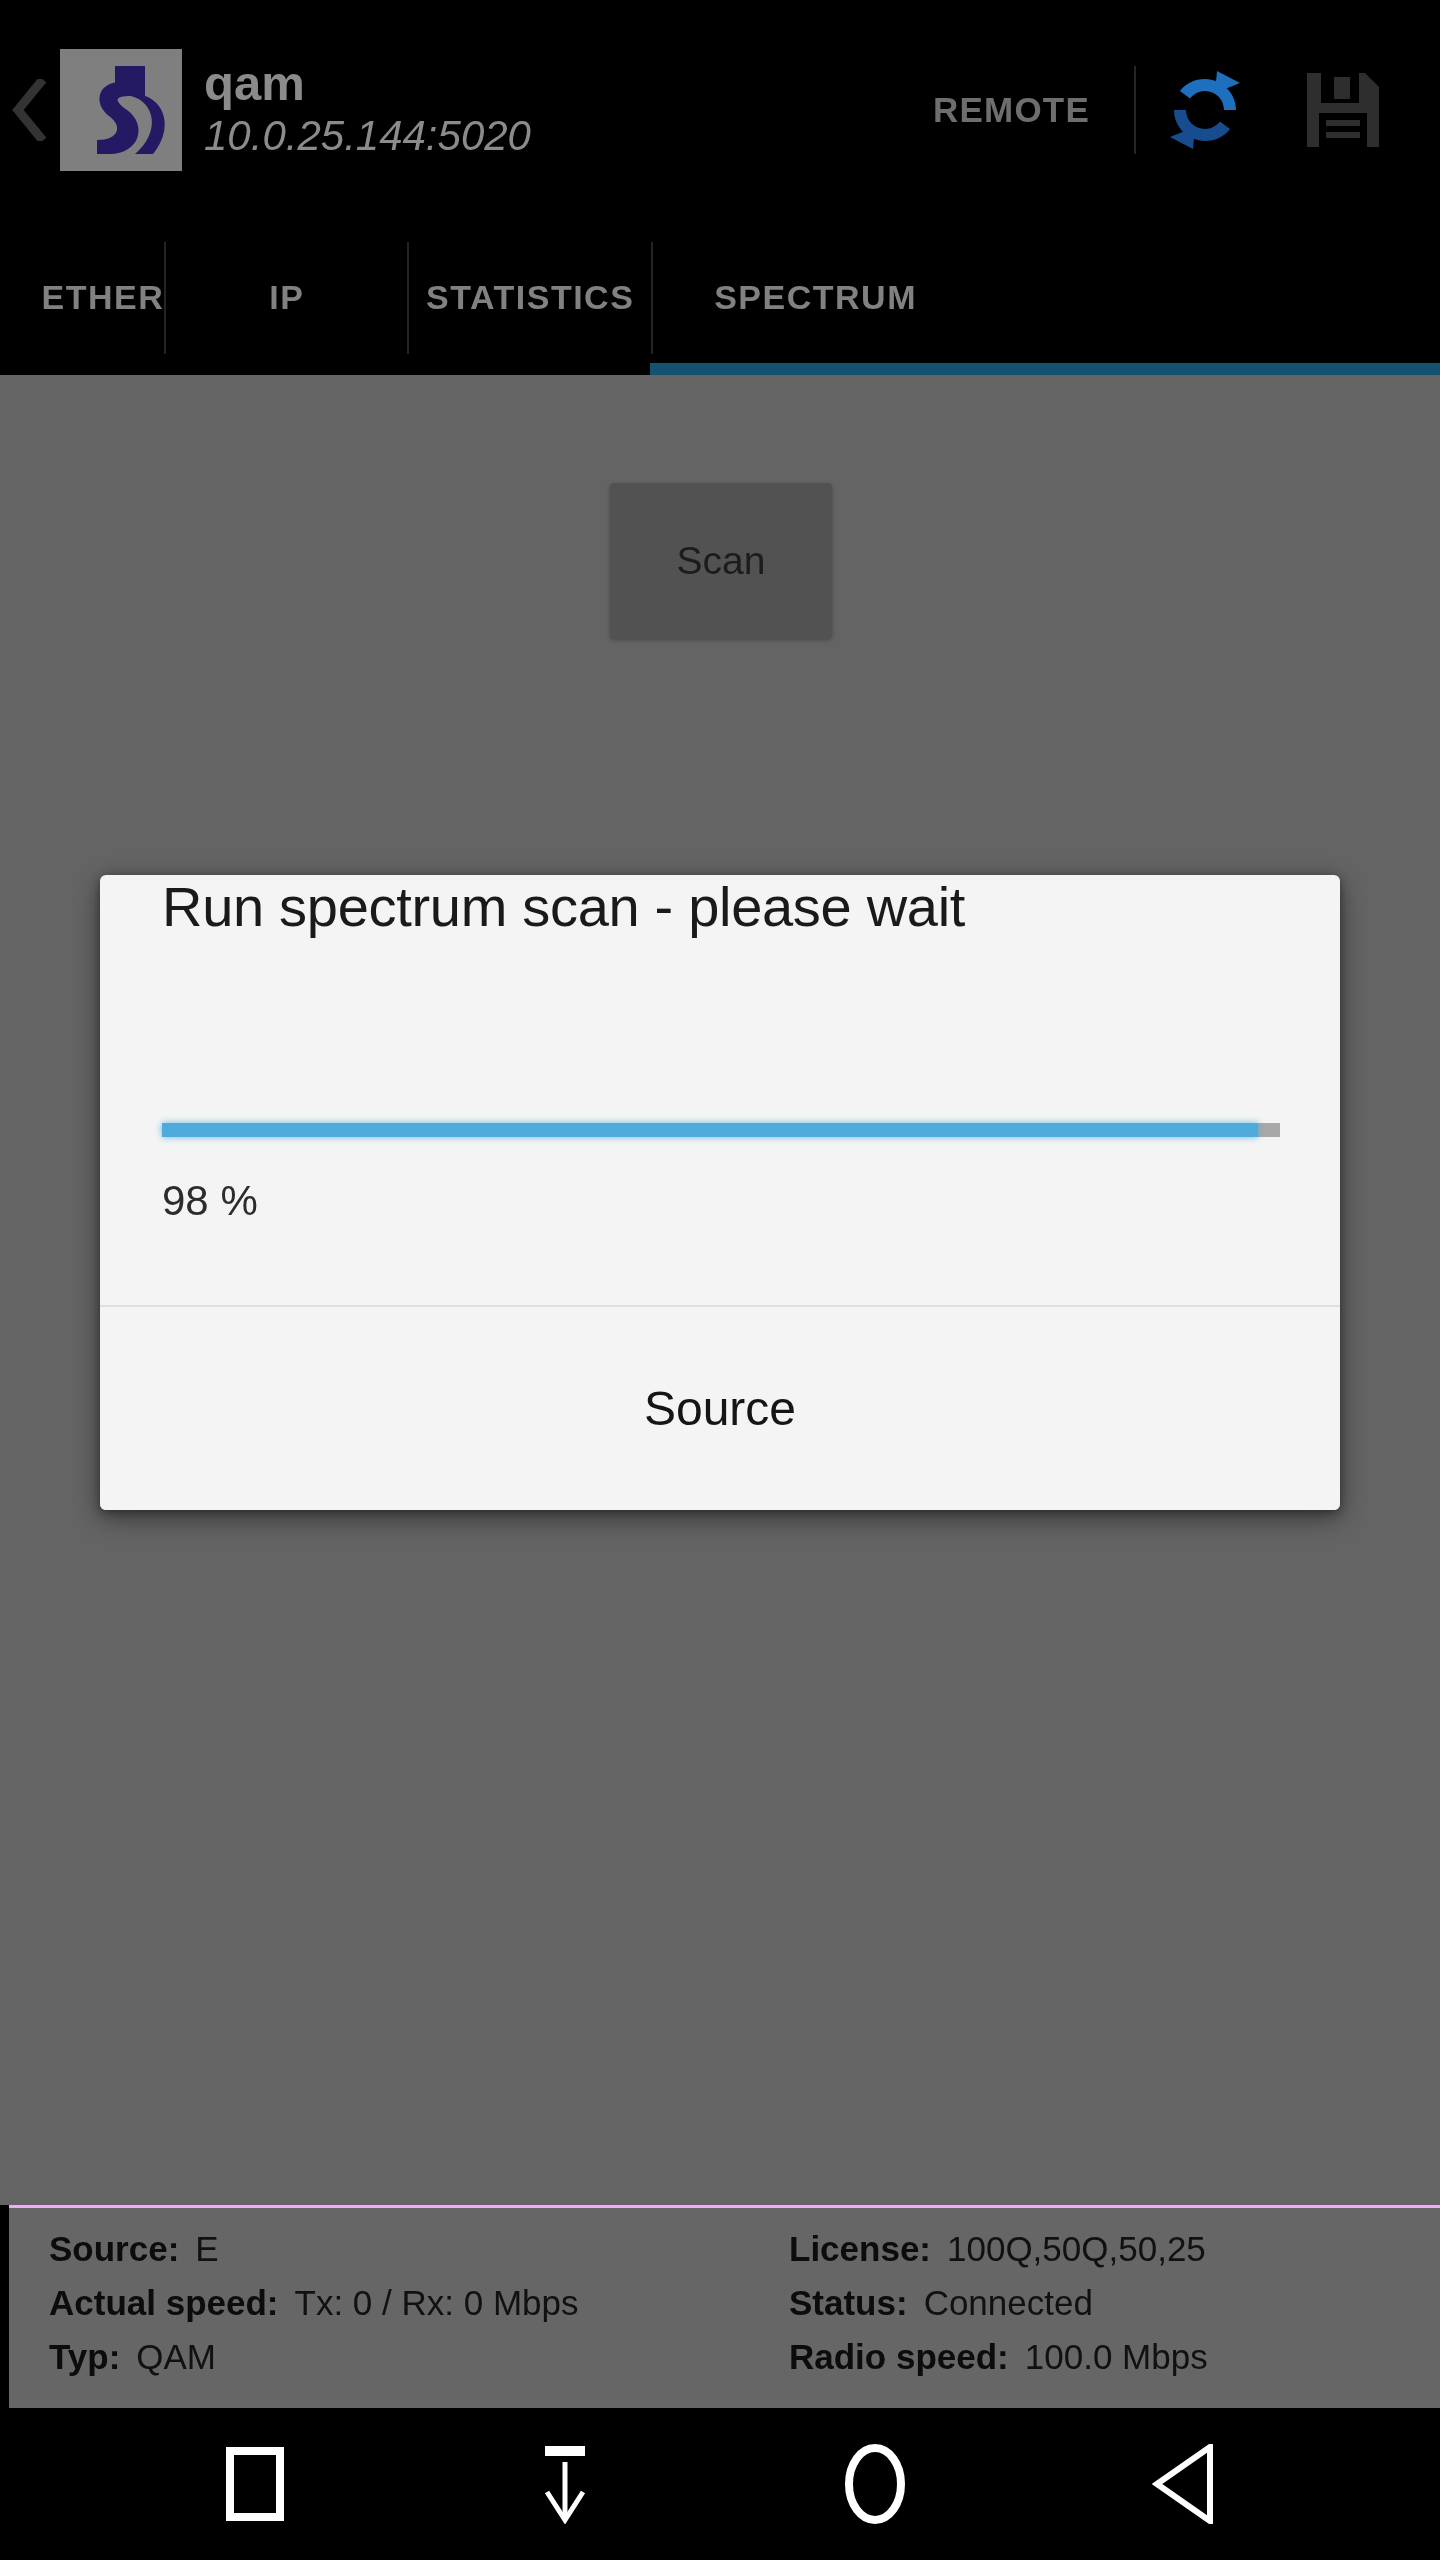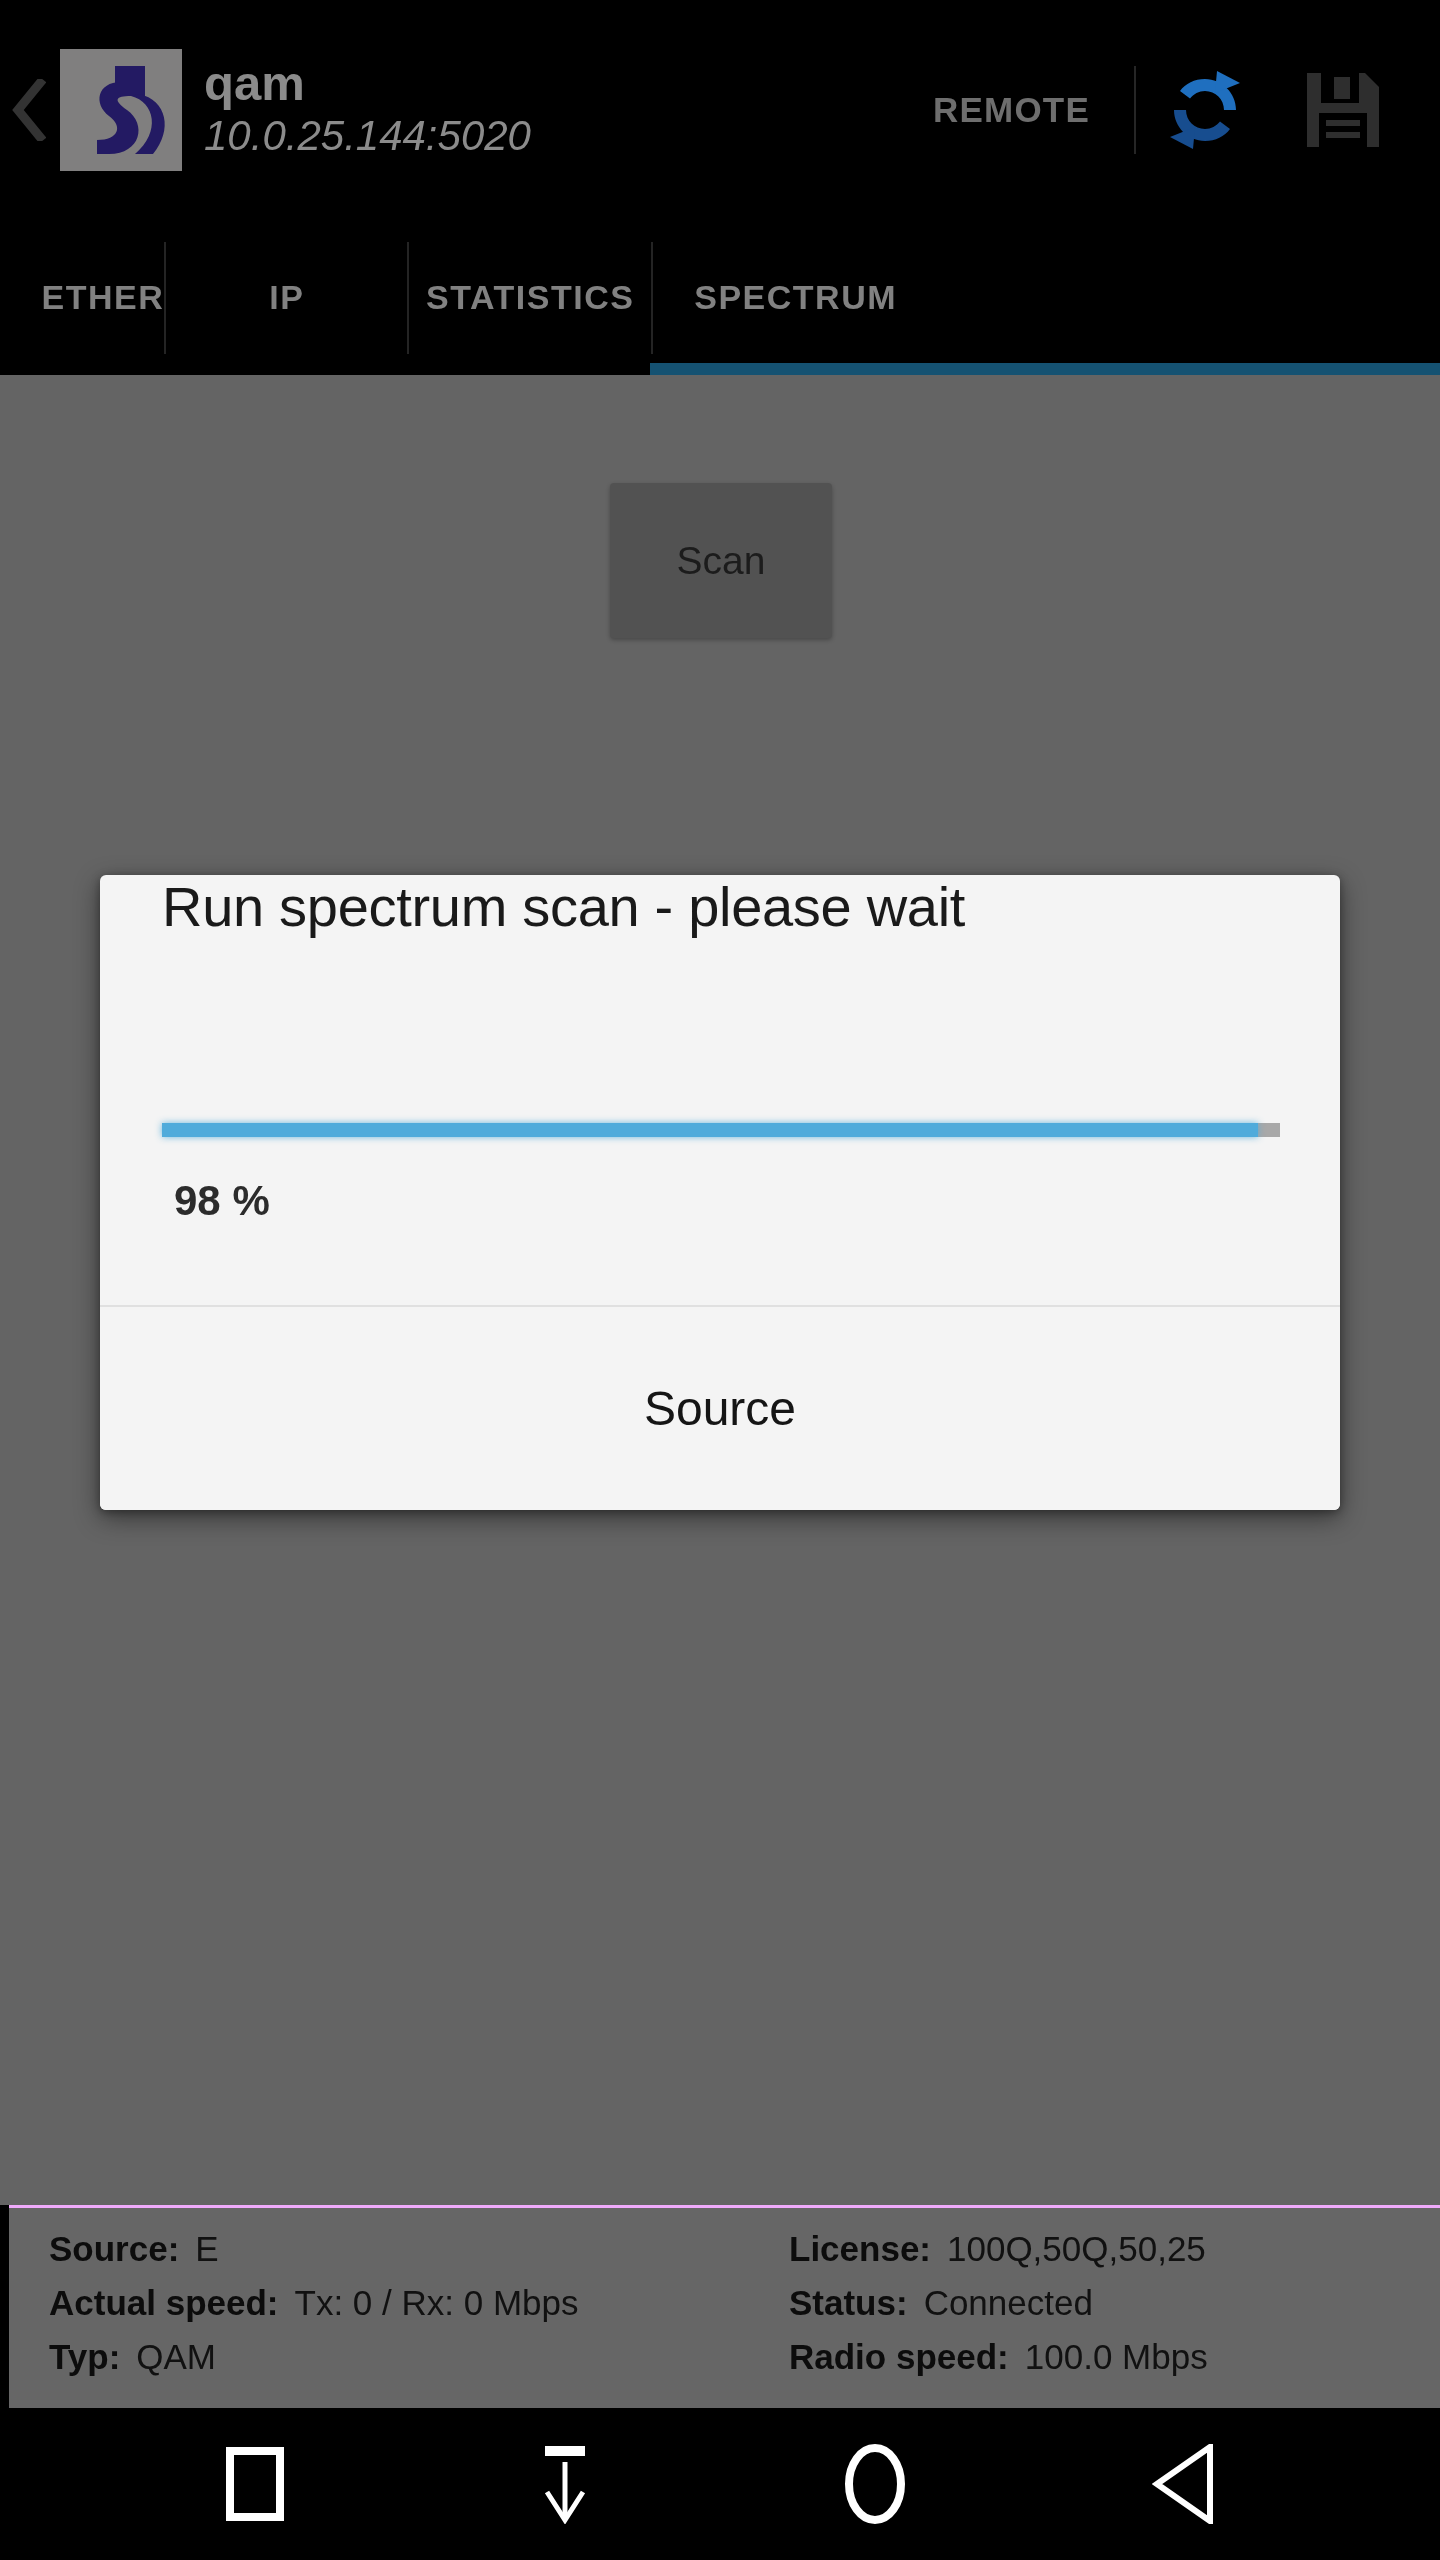--- a/index.html
+++ b/index.html
@@ -117,21 +117,21 @@
     align-items: center;
     justify-content: center;
     font-size: 34px;
     font-weight: bold;
     color: #818181;
     letter-spacing: 1.5px;
   }
   .tab-ether { width: 165px; justify-content: flex-end; padding-right: 0px; }
   .tab-ip { width: 242px; }
   .tab-stats { width: 243px; }
-  .tab-spectrum { width: 790px; justify-content: flex-start; padding-left: 41px; }
+  .tab-spectrum { width: 790px; justify-content: flex-start; padding-left: 61px; }
   .tab-sep {
     width: 2px;
     height: 112px;
     background: #242424;
     align-self: center;
     flex: 0 0 auto;
   }
   .tab-indicator {
     position: absolute;
     left: 650px;
@@ -276,24 +276,24 @@
   .progress-fill {
     position: absolute;
     left: 0; top: 0;
     height: 14px;
     background: #4fabdb;
     box-shadow: 0 0 7px rgba(79,171,219,0.85);
   }
 
   .progress-pct {
     position: absolute;
-    left: 74px;
+    left: 62px;
     top: 302px;
     font-size: 42px;
-    font-weight: bold;
+    font-weight: normal;
     color: #2c2c2c;
   }
 
   .dialog-divider {
     height: 2px;
     background: #e0e0e0;
   }
 
   .dialog-action {
     height: 203px;

